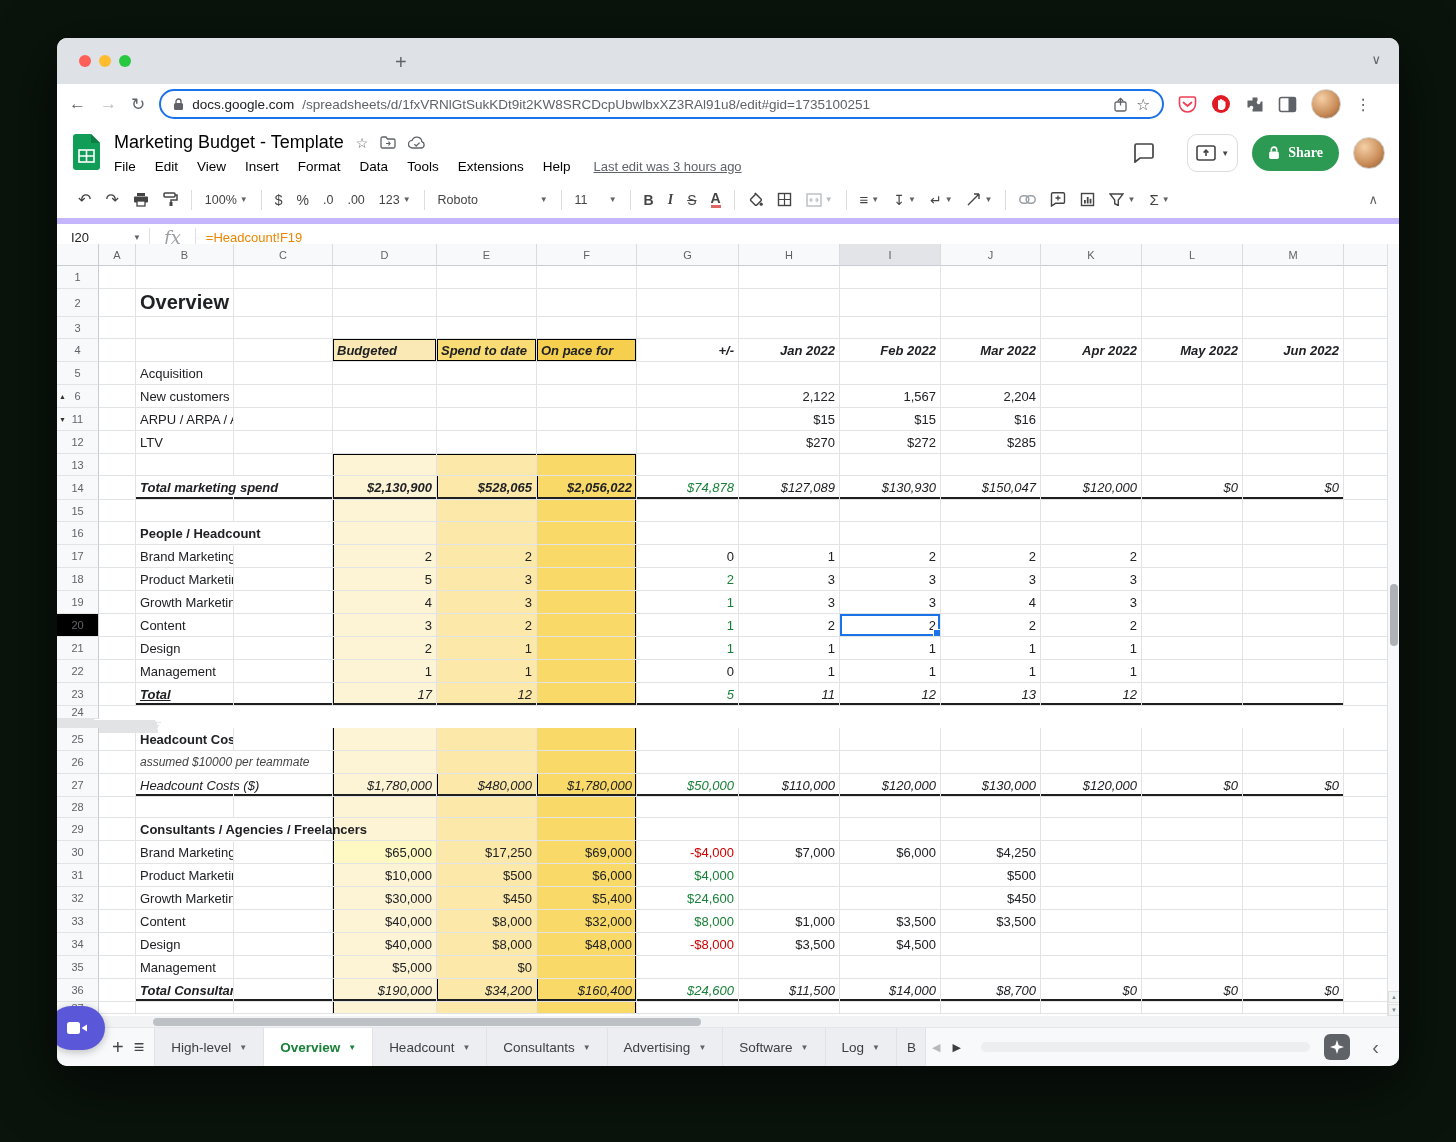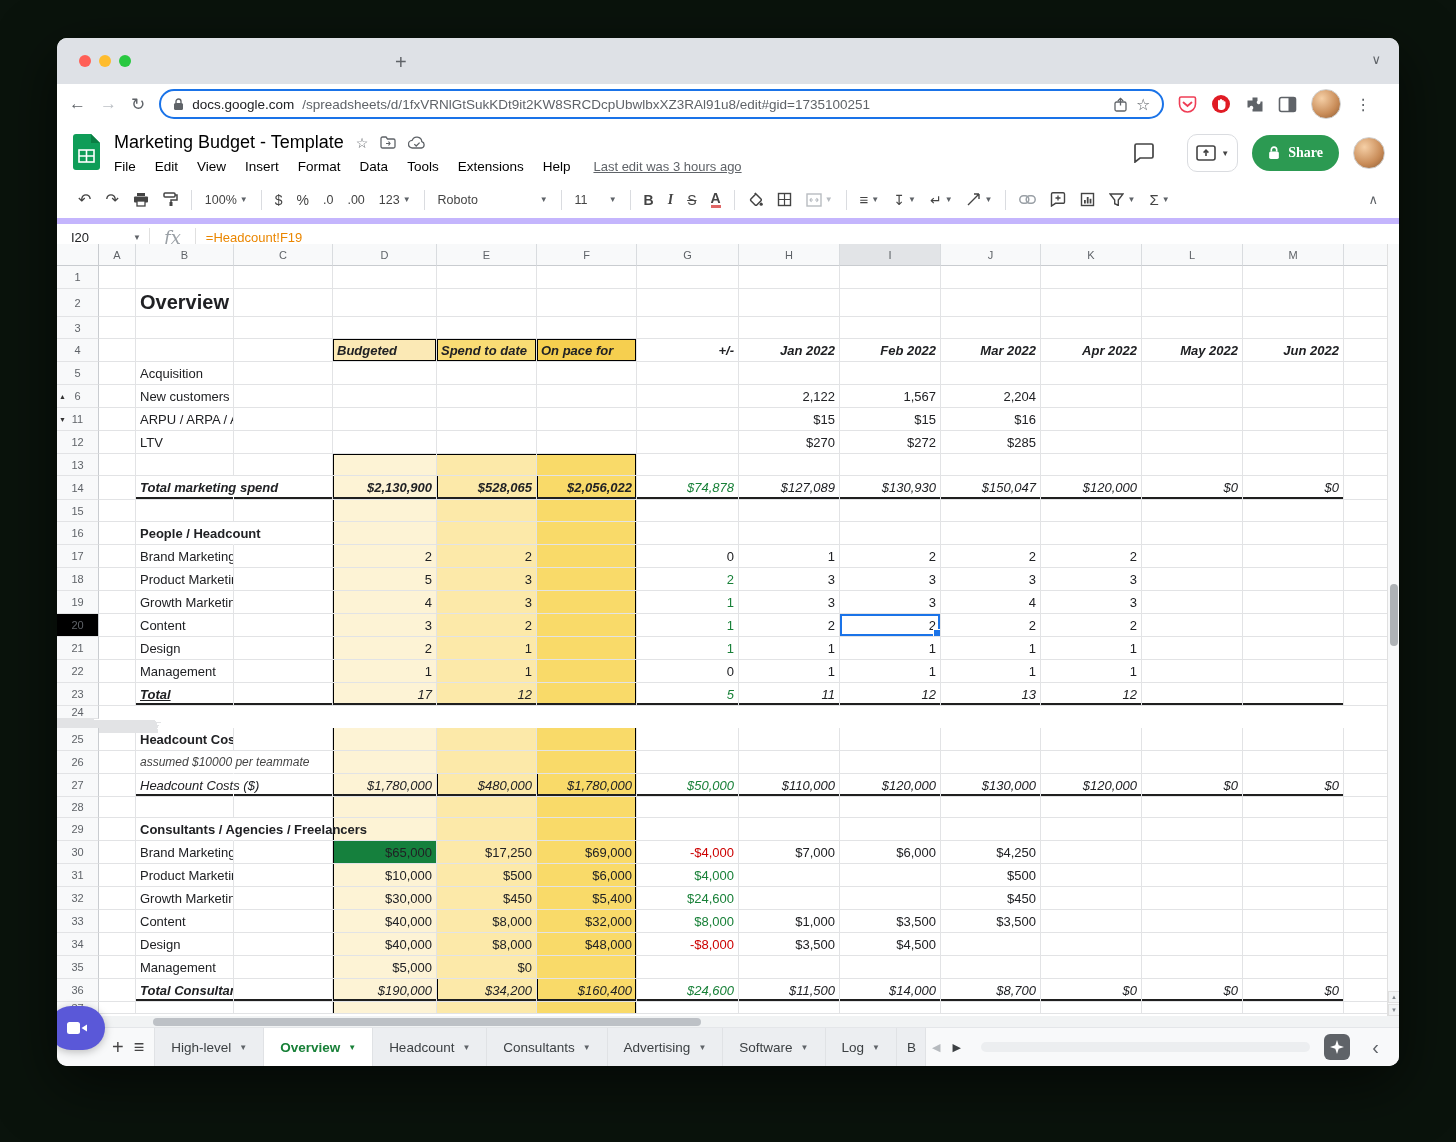--- a/index.html
+++ b/index.html
@@ -785,21 +785,21 @@
         <div class="cell" style="width: 101px;"></div>
         <div class="cell" style="width: 101px;"></div>
         <div class="cell" style="width: 101px;"></div>
         <div class="cell" style="width: 101px;"></div>
       </div>
       <div class="grow" style="height: 23px;">
         <div class="rn">30</div>
         <div class="cell" style="width: 37px;"></div>
         <div class="cell al" style="width: 98px;">Brand Marketing</div>
         <div class="cell al" style="width: 99px;"></div>
-        <div class="cell" style="width: 104px; background: #15803d; box-shadow: rgb(0, 0, 0) 1px 0px 0px inset;">$65,000</div>
+        <div class="cell" style="width: 104px; background: #fef9c3; box-shadow: rgb(0, 0, 0) 1px 0px 0px inset;">$65,000</div>
         <div class="cell" style="width: 100px; background: rgb(252, 233, 169);">$17,250</div>
         <div class="cell" style="width: 100px; background: rgb(249, 218, 105); box-shadow: rgb(0, 0, 0) -1px 0px 0px inset;">$69,000</div>
         <div class="cell c-r" style="width: 102px;">-$4,000</div>
         <div class="cell" style="width: 101px;">$7,000</div>
         <div class="cell" style="width: 101px;">$6,000</div>
         <div class="cell" style="width: 100px;">$4,250</div>
         <div class="cell" style="width: 101px;"></div>
         <div class="cell" style="width: 101px;"></div>
         <div class="cell" style="width: 101px;"></div>
         <div class="cell" style="width: 101px;"></div>

